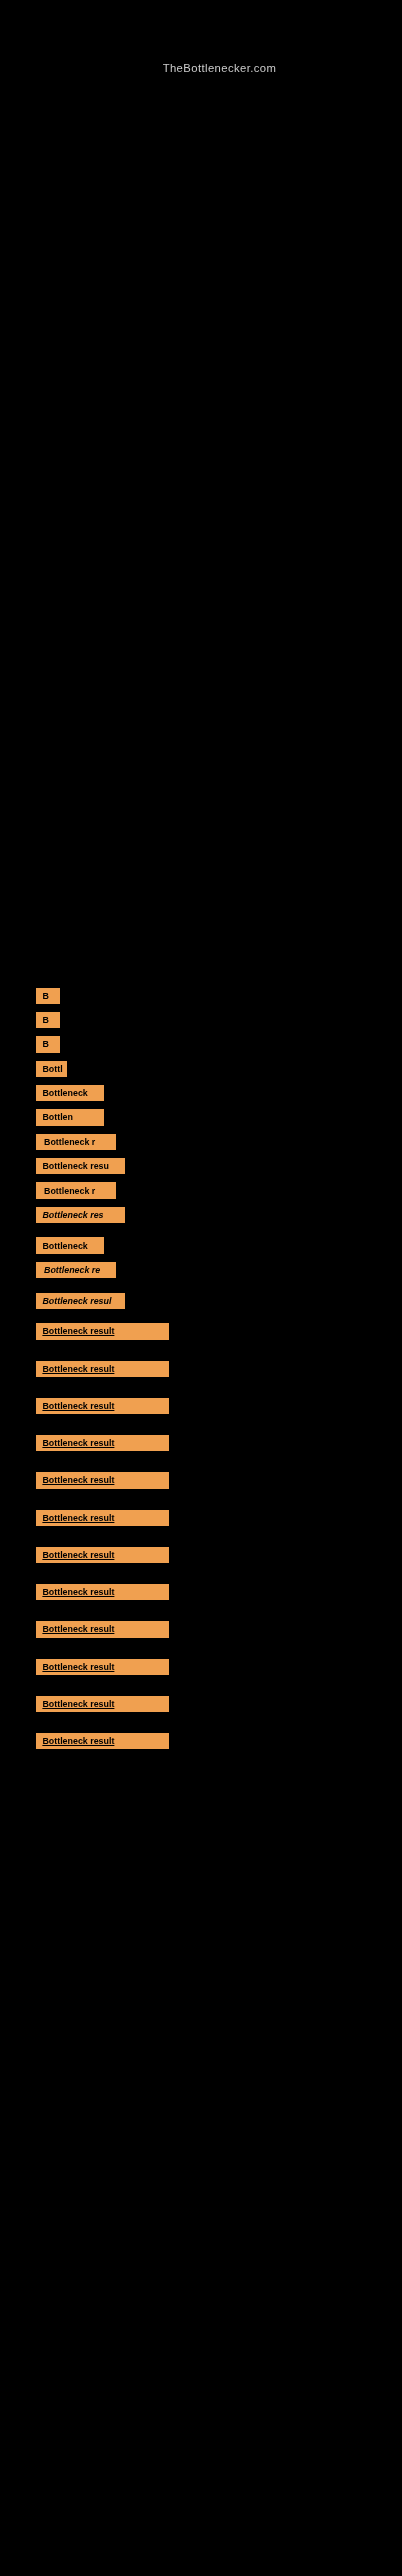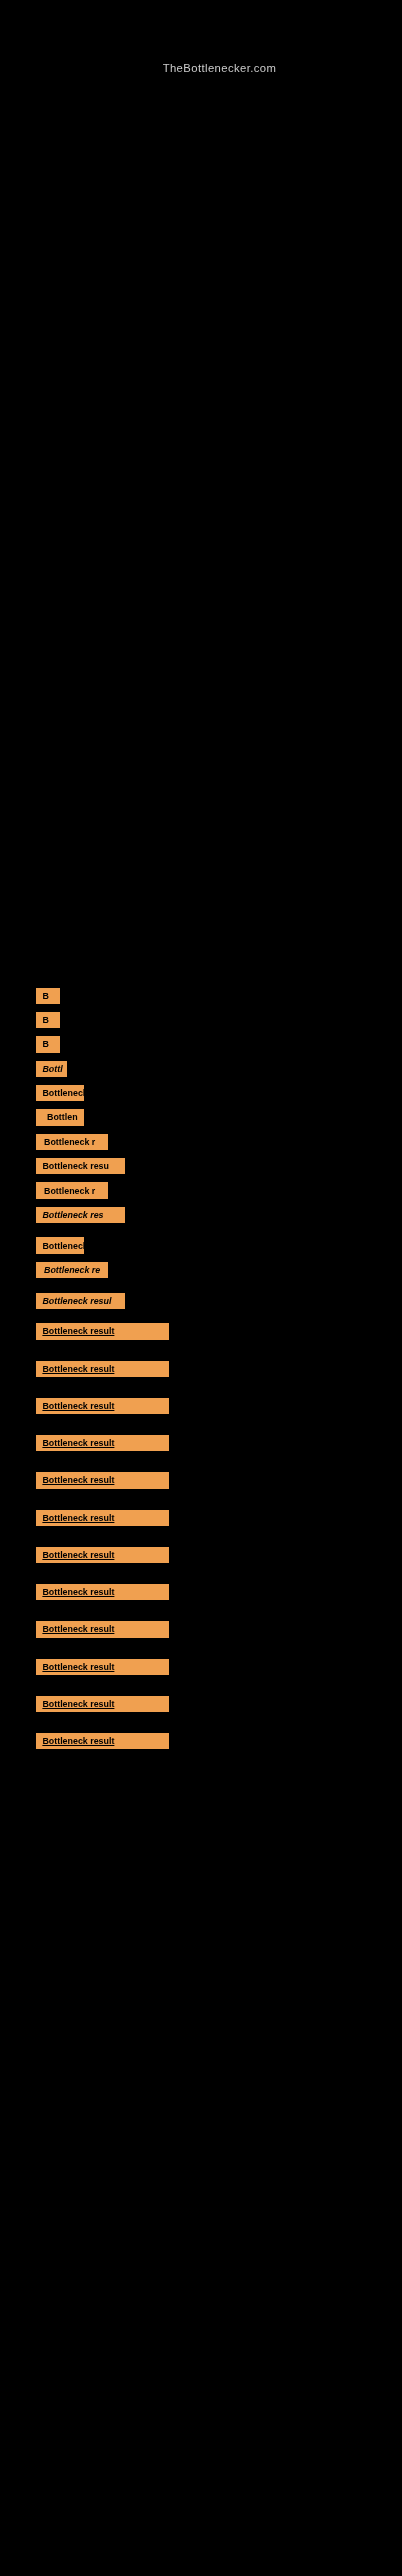--- a/index.html
+++ b/index.html
@@ -37,23 +37,23 @@
       color: #000;
       font-size: 8.9px;
       font-weight: bold;
       padding: 3.2px 6.4px;
       white-space: nowrap;
       display: inline-block;
       min-width: 24px;
     }
     
     .badge-xs  { width: 22.5px; }
-    .badge-sm  { width: 31px; font-style: italic; }
-    .badge-md  { width: 48px; text-align: right; }
-    .badge-lg  { width: 72px; padding-left: 8px; }
+    .badge-sm  { width: 31px; }
+    .badge-md  { width: 68px; }
+    .badge-lg  { width: 80px; padding-left: 8px; }
     .badge-xl  { width: 89px; }
     .badge-full{ width: 133px; }
 
     .row-gap-small { margin-bottom: 1.6px; }
     .row-gap-medium { margin-bottom: 8px; font-style: italic; }
     .row-gap-large { margin-bottom: 14.5px; text-decoration: underline; }
   </style>
 </head>
 <body>
 

